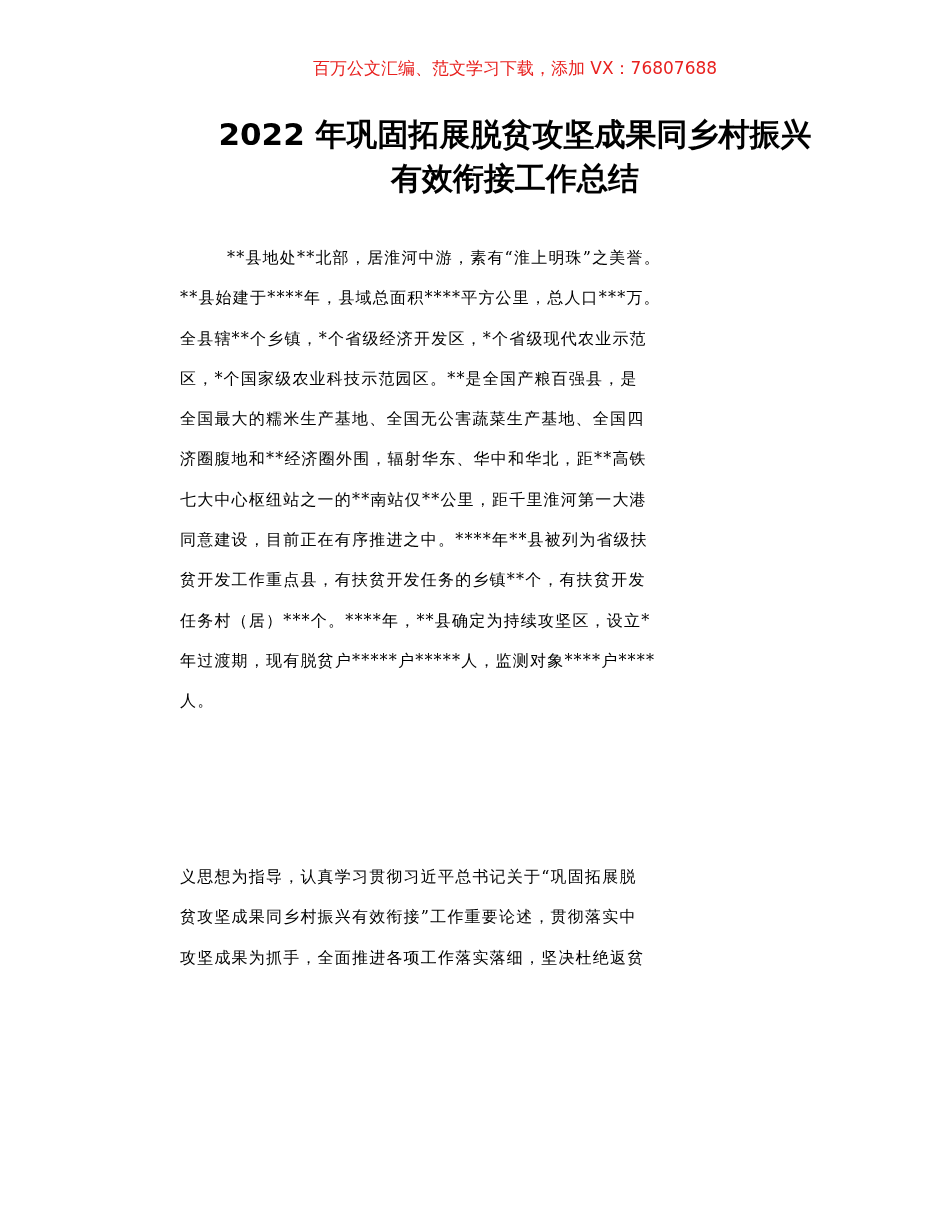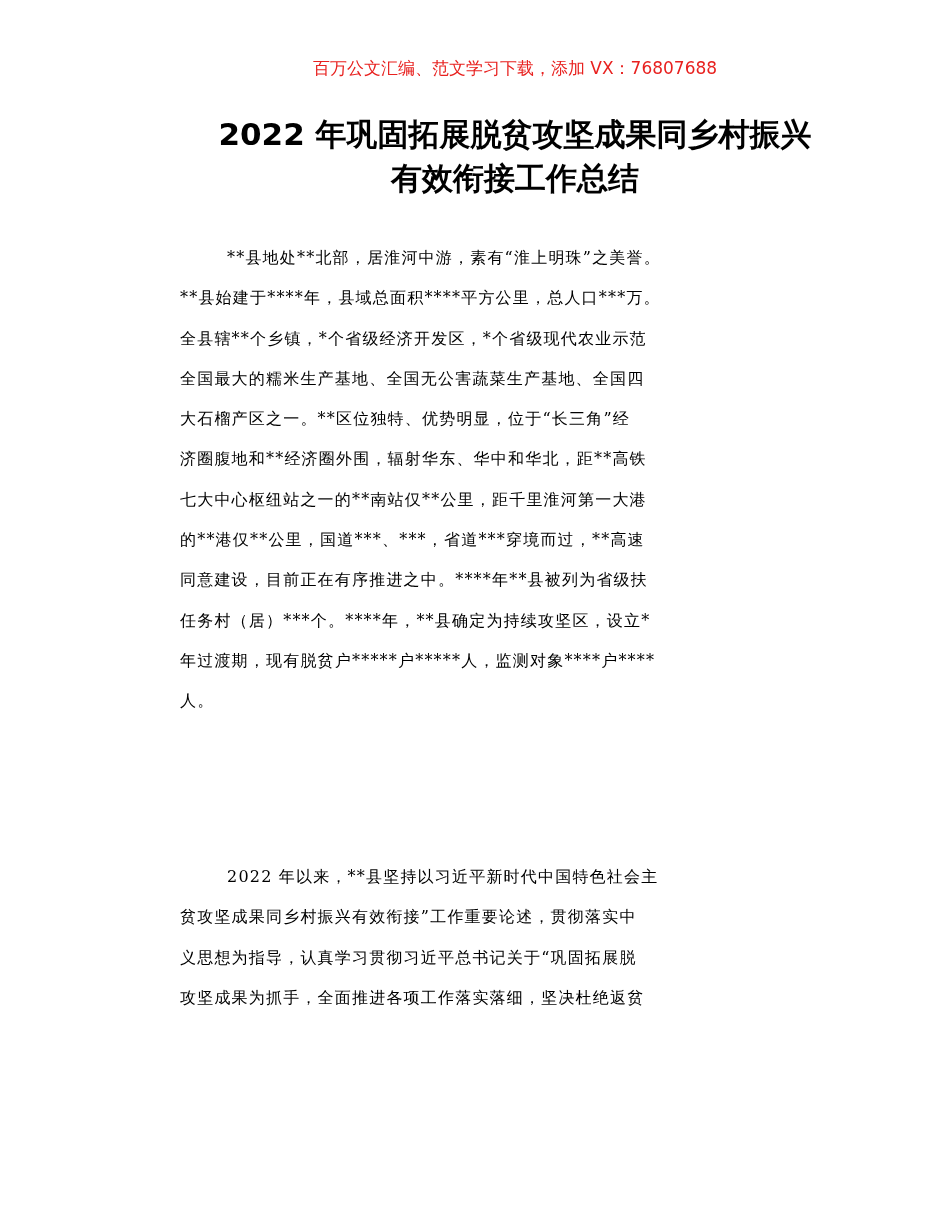--- a/index.html
+++ b/index.html
@@ -75,31 +75,30 @@
 
   <div class="title">
     <span class="line">2022 年巩固拓展脱贫攻坚成果同乡村振兴</span>
     <span class="line">有效衔接工作总结</span>
   </div>
 
   <div class="para" id="para1">
     <span class="line first">**县地处**北部，居淮河中游，素有“淮上明珠”之美誉。</span>
     <span class="line">**县始建于****年，县域总面积****平方公里，总人口***万。</span>
     <span class="line">全县辖**个乡镇，*个省级经济开发区，*个省级现代农业示范</span>
+    <span class="line">区，*个国家级农业科技示范园区。**是全国产粮百强县，是</span>
     <span class="line">全国最大的糯米生产基地、全国无公害蔬菜生产基地、全国四</span>
-    <span class="line">大石榴产区之一。**区位独特、优势明显，位于“长三角”经</span>
     <span class="line">济圈腹地和**经济圈外围，辐射华东、华中和华北，距**高铁</span>
     <span class="line">七大中心枢纽站之一的**南站仅**公里，距千里淮河第一大港</span>
-    <span class="line">的**港仅**公里，国道***、***，省道***穿境而过，**高速</span>
     <span class="line">同意建设，目前正在有序推进之中。****年**县被列为省级扶</span>
+    <span class="line">贫开发工作重点县，有扶贫开发任务的乡镇**个，有扶贫开发</span>
     <span class="line">任务村（居）***个。****年，**县确定为持续攻坚区，设立*</span>
     <span class="line">年过渡期，现有脱贫户*****户*****人，监测对象****户****</span>
     <span class="line">人。</span>
   </div>
 
   <div class="para" id="para2">
-    <span class="line first">2022 年以来，**县坚持以习近平新时代中国特色社会主</span>
+    <span class="line">义思想为指导，认真学习贯彻习近平总书记关于“巩固拓展脱</span>
     <span class="line">贫攻坚成果同乡村振兴有效衔接”工作重要论述，贯彻落实中</span>
-    <span class="line">义思想为指导，认真学习贯彻习近平总书记关于“巩固拓展脱</span>
     <span class="line">攻坚成果为抓手，全面推进各项工作落实落细，坚决杜绝返贫</span>
   </div>
 
 </div>
 
 </body></html>

